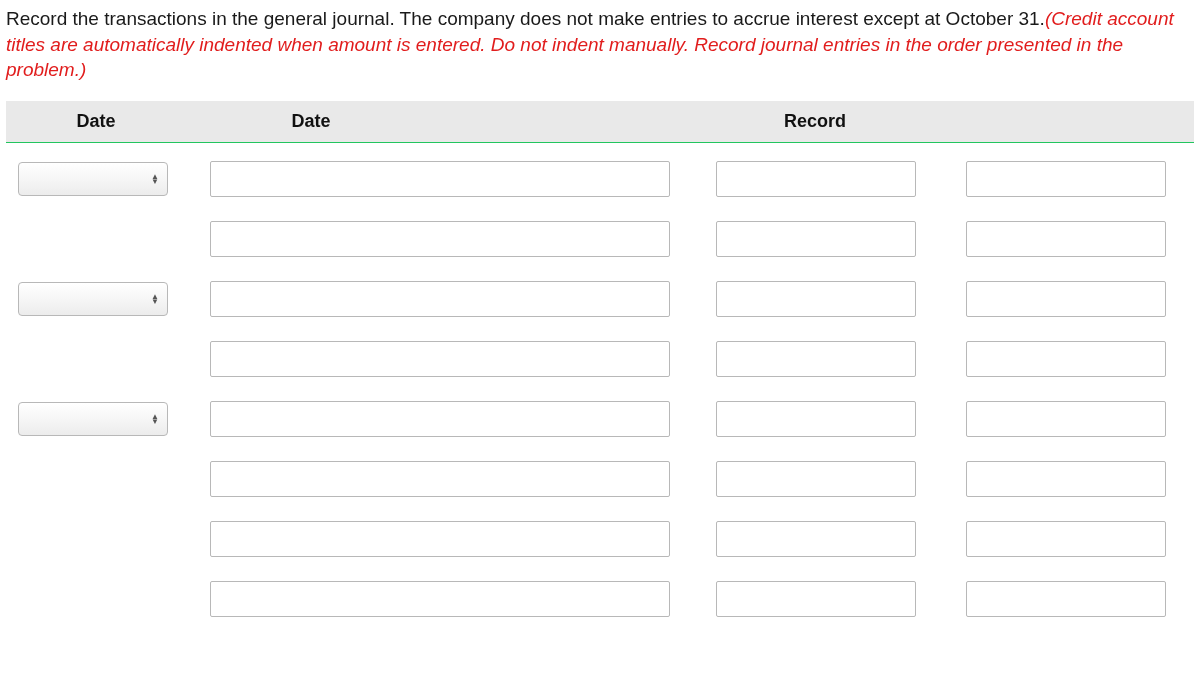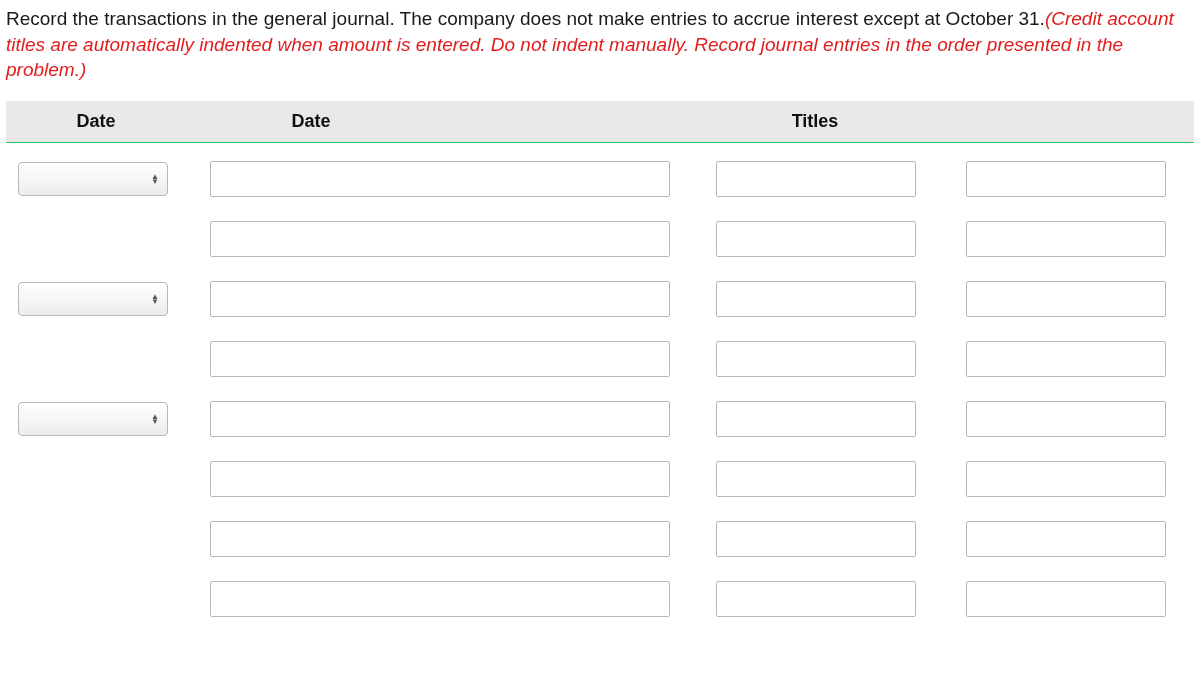--- a/index.html
+++ b/index.html
@@ -92,21 +92,21 @@
 
   <div class="instructions">
     <span>Record the transactions in the general journal. The company does not make entries to accrue interest except at October 31.</span><span class="red">(Credit account titles are automatically indented when amount is entered. Do not indent manually. Record journal entries in the order presented in the problem.)</span>
   </div>
 
   <div class="table">
 
     <div class="head-row">
       <div class="col-date">Date</div>
       <div class="col-debit">Date</div>
-      <div class="col-credit">Titles</div>
+      <div class="col-credit">Record</div>
     </div>
 
     <div class="body-row">
       <div class="cell-date">
         <div class="select-box">
           <div class="stepper">
               <span>▲</span>
               <span>▼</span>
             </div>
         </div>

